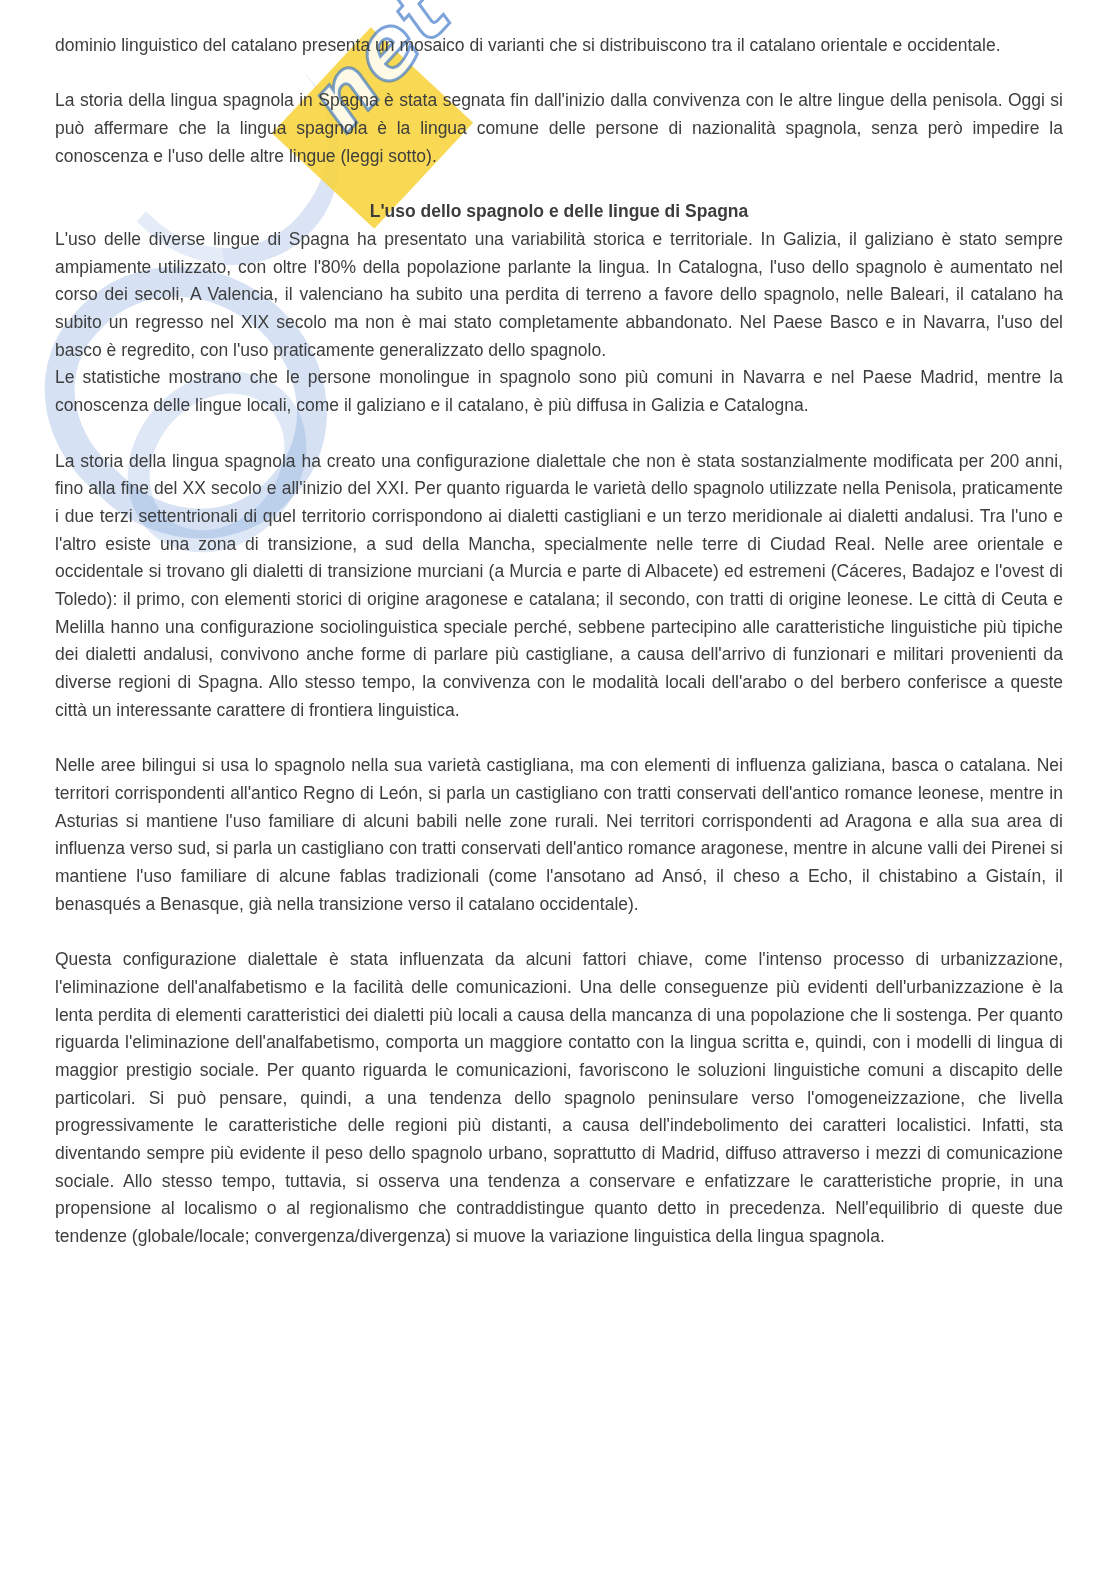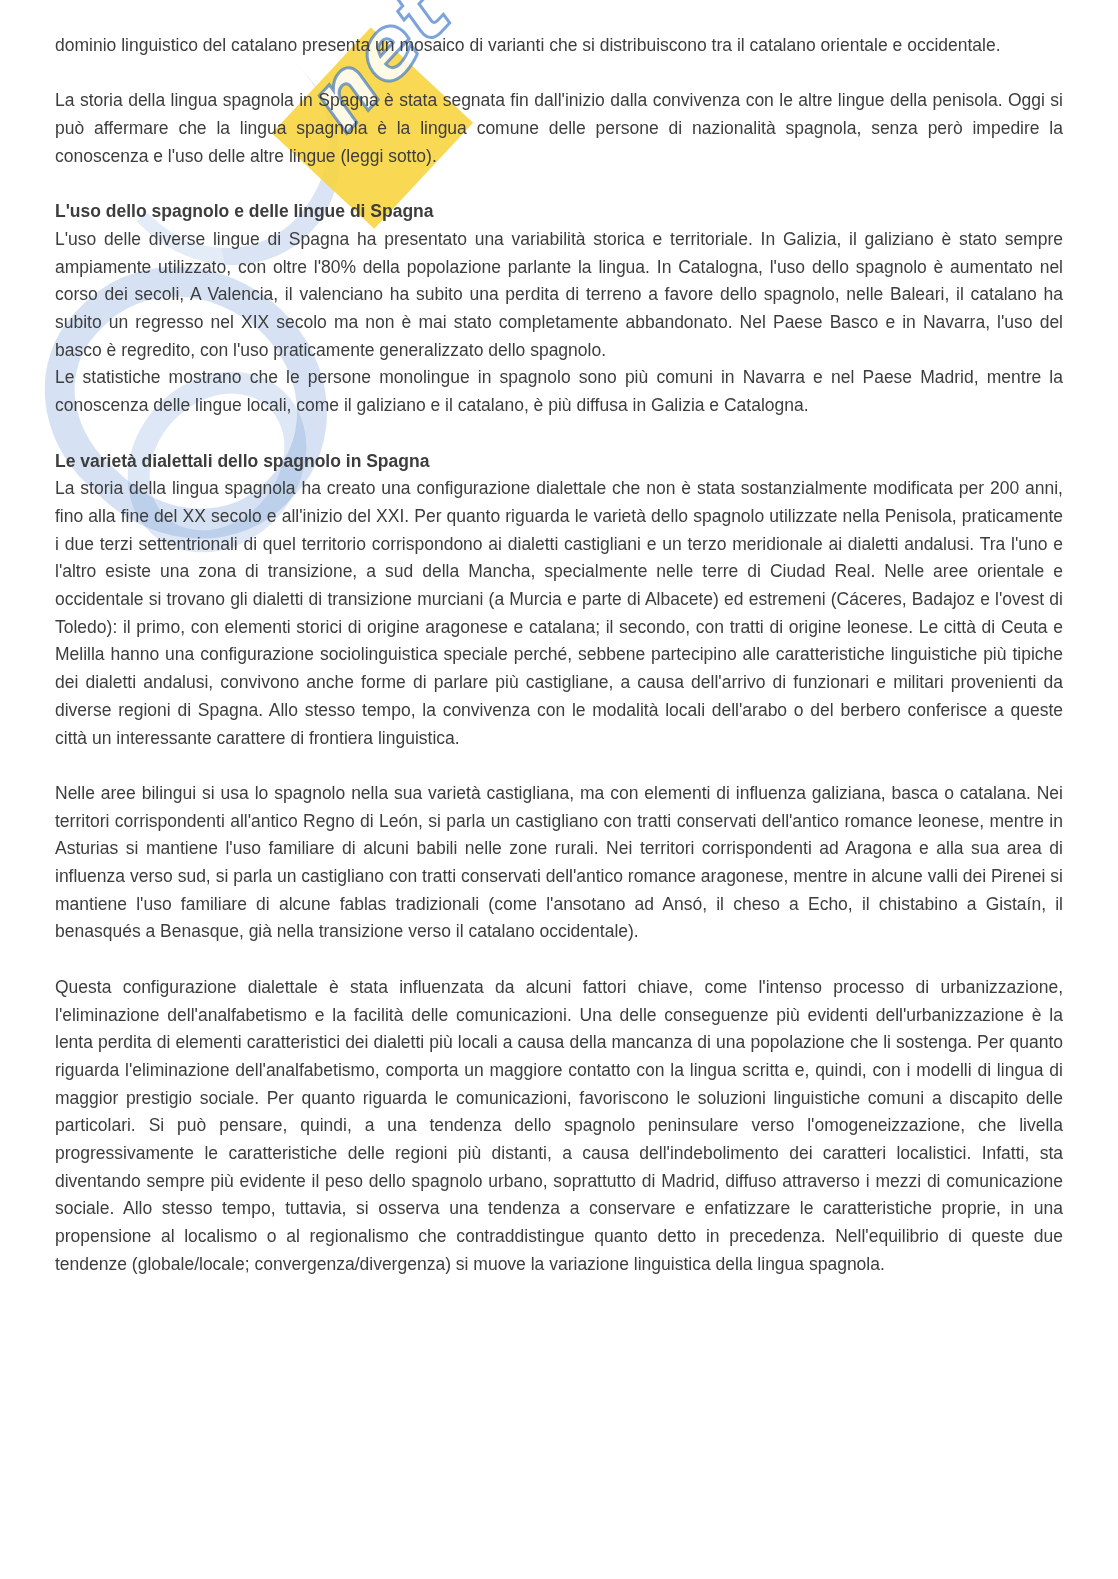--- a/index.html
+++ b/index.html
@@ -26,21 +26,21 @@
   .content h2 {
     margin: 0;
     font-size: 17.5px;
     line-height: 27.7px;
     text-align: justify;
     font-weight: normal;
     color: #3d3d3d;
   }
   .content h2 {
     font-weight: bold;
-    text-align: left;
+    text-align: center;
     font-size: 17.5px;
   }
   .gap-after {
     margin-bottom: 27.7px !important;
   }
 
   
   .watermark {
     position: absolute;
     left: 0;
@@ -119,19 +119,18 @@
     <div class="wm-badge"></div>
     <div class="wm-net">net</div>
   </div>
 
   <div class="content">
     <p class="gap-after">dominio linguistico del catalano presenta un mosaico di varianti che si distribuiscono tra il catalano orientale e occidentale.</p>
     <p class="gap-after">La storia della lingua spagnola in Spagna è stata segnata fin dall'inizio dalla convivenza con le altre lingue della penisola. Oggi si può affermare che la lingua spagnola è la lingua comune delle persone di nazionalità spagnola, senza però impedire la conoscenza e l'uso delle altre lingue (leggi sotto).</p>
     <h2>L'uso dello spagnolo e delle lingue di Spagna</h2>
     <p>L'uso delle diverse lingue di Spagna ha presentato una variabilità storica e territoriale. In Galizia, il galiziano è stato sempre ampiamente utilizzato, con oltre l'80% della popolazione parlante la lingua. In Catalogna, l'uso dello spagnolo è aumentato nel corso dei secoli, A Valencia, il valenciano ha subito una perdita di terreno a favore dello spagnolo, nelle Baleari, il catalano ha subito un regresso nel XIX secolo ma non è mai stato completamente abbandonato. Nel Paese Basco e in Navarra, l'uso del basco è regredito, con l'uso praticamente generalizzato dello spagnolo.</p>
     <p class="gap-after">Le statistiche mostrano che le persone monolingue in spagnolo sono più comuni in Navarra e nel Paese Madrid, mentre la conoscenza delle lingue locali, come il galiziano e il catalano, è più diffusa in Galizia e Catalogna.</p>
-    <h2>Le varietà dialettali dello spagnolo in Spagna</h2>
     <p class="gap-after">La storia della lingua spagnola ha creato una configurazione dialettale che non è stata sostanzialmente modificata per 200 anni, fino alla fine del XX secolo e all'inizio del XXI. Per quanto riguarda le varietà dello spagnolo utilizzate nella Penisola, praticamente i due terzi settentrionali di quel territorio corrispondono ai dialetti castigliani e un terzo meridionale ai dialetti andalusi. Tra l'uno e l'altro esiste una zona di transizione, a sud della Mancha, specialmente nelle terre di Ciudad Real. Nelle aree orientale e occidentale si trovano gli dialetti di transizione murciani (a Murcia e parte di Albacete) ed estremeni (Cáceres, Badajoz e l'ovest di Toledo): il primo, con elementi storici di origine aragonese e catalana; il secondo, con tratti di origine leonese. Le città di Ceuta e Melilla hanno una configurazione sociolinguistica speciale perché, sebbene partecipino alle caratteristiche linguistiche più tipiche dei dialetti andalusi, convivono anche forme di parlare più castigliane, a causa dell'arrivo di funzionari e militari provenienti da diverse regioni di Spagna. Allo stesso tempo, la convivenza con le modalità locali dell'arabo o del berbero conferisce a queste città un interessante carattere di frontiera linguistica.</p>
     <p class="gap-after">Nelle aree bilingui si usa lo spagnolo nella sua varietà castigliana, ma con elementi di influenza galiziana, basca o catalana. Nei territori corrispondenti all'antico Regno di León, si parla un castigliano con tratti conservati dell'antico romance leonese, mentre in Asturias si mantiene l'uso familiare di alcuni babili nelle zone rurali. Nei territori corrispondenti ad Aragona e alla sua area di influenza verso sud, si parla un castigliano con tratti conservati dell'antico romance aragonese, mentre in alcune valli dei Pirenei si mantiene l'uso familiare di alcune fablas tradizionali (come l'ansotano ad Ansó, il cheso a Echo, il chistabino a Gistaín, il benasqués a Benasque, già nella transizione verso il catalano occidentale).</p>
     <p>Questa configurazione dialettale è stata influenzata da alcuni fattori chiave, come l'intenso processo di urbanizzazione, l'eliminazione dell'analfabetismo e la facilità delle comunicazioni. Una delle conseguenze più evidenti dell'urbanizzazione è la lenta perdita di elementi caratteristici dei dialetti più locali a causa della mancanza di una popolazione che li sostenga. Per quanto riguarda l'eliminazione dell'analfabetismo, comporta un maggiore contatto con la lingua scritta e, quindi, con i modelli di lingua di maggior prestigio sociale. Per quanto riguarda le comunicazioni, favoriscono le soluzioni linguistiche comuni a discapito delle particolari. Si può pensare, quindi, a una tendenza dello spagnolo peninsulare verso l'omogeneizzazione, che livella progressivamente le caratteristiche delle regioni più distanti, a causa dell'indebolimento dei caratteri localistici. Infatti, sta diventando sempre più evidente il peso dello spagnolo urbano, soprattutto di Madrid, diffuso attraverso i mezzi di comunicazione sociale. Allo stesso tempo, tuttavia, si osserva una tendenza a conservare e enfatizzare le caratteristiche proprie, in una propensione al localismo o al regionalismo che contraddistingue quanto detto in precedenza. Nell'equilibrio di queste due tendenze (globale/locale; convergenza/divergenza) si muove la variazione linguistica della lingua spagnola.</p>
   </div>
 
 </div>
 
 </body></html>

